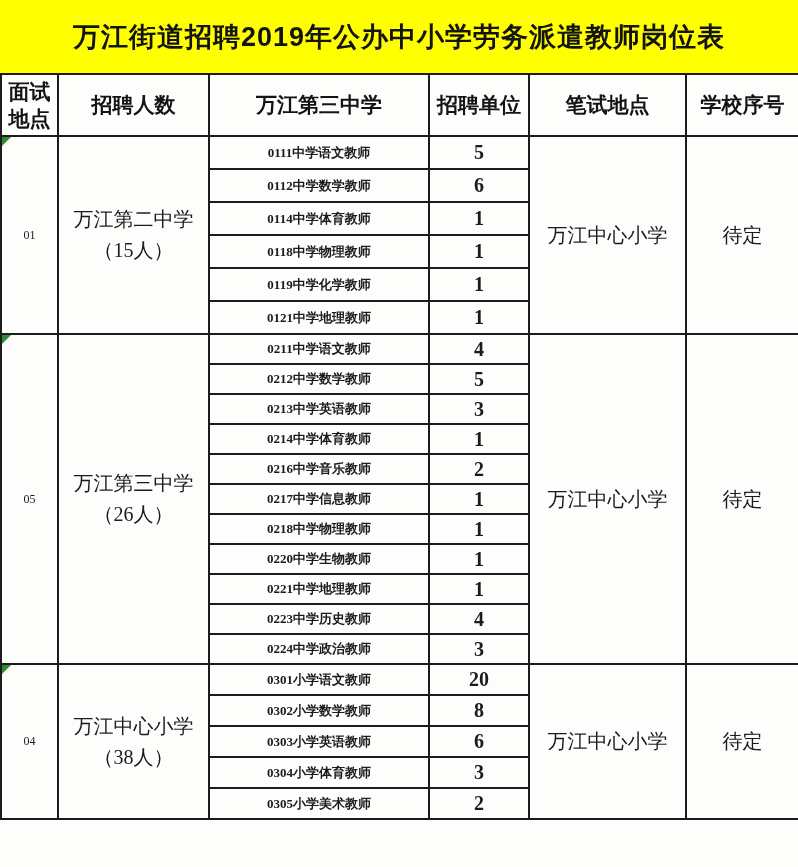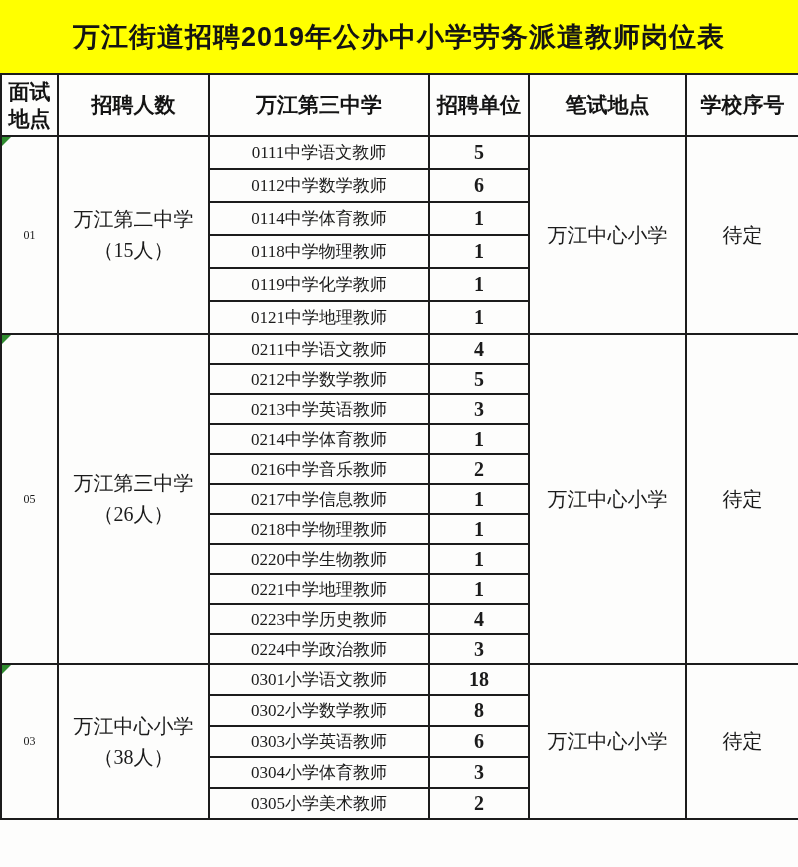--- a/index.html
+++ b/index.html
@@ -70,21 +70,22 @@
     width: 0;
     height: 0;
     border-top: 9px solid var(--triangle-green, #2e8b2e);
     border-right: 9px solid transparent;
   }
   td.unit-cell .unit-line {
     line-height: 1.55;
     font-size: 20px;
   }
   td.pos-cell {
-    font-size: 17px;
+    font-size: 13px;
+    font-weight: bold;
   }
   td.cnt-cell {
     font-weight: bold;
     font-size: 20px;
   }
   td.site-cell, td.interview-cell {
     font-size: 20px;
   }
 </style>
 </head>
@@ -189,27 +190,27 @@
         </tr>
         <tr class="sec1">
           <td class="pos-cell">0223中学历史教师</td>
           <td class="cnt-cell">4</td>
         </tr>
         <tr class="sec1">
           <td class="pos-cell">0224中学政治教师</td>
           <td class="cnt-cell">3</td>
         </tr>
         <tr class="sec2">
-          <td class="school-no-cell" rowspan="5"><span class="corner-triangle"></span><span>03</span></td>
+          <td class="school-no-cell" rowspan="5"><span class="corner-triangle"></span><span>04</span></td>
           <td class="unit-cell" rowspan="5">
             <div class="unit-line">万江中心小学</div>
             <div class="unit-line">（38人）</div>
           </td>
           <td class="pos-cell">0301小学语文教师</td>
-          <td class="cnt-cell">18</td>
+          <td class="cnt-cell">20</td>
           <td class="site-cell" rowspan="5">万江中心小学</td>
           <td class="interview-cell" rowspan="5">待定</td>
         </tr>
         <tr class="sec2">
           <td class="pos-cell">0302小学数学教师</td>
           <td class="cnt-cell">8</td>
         </tr>
         <tr class="sec2">
           <td class="pos-cell">0303小学英语教师</td>
           <td class="cnt-cell">6</td>

